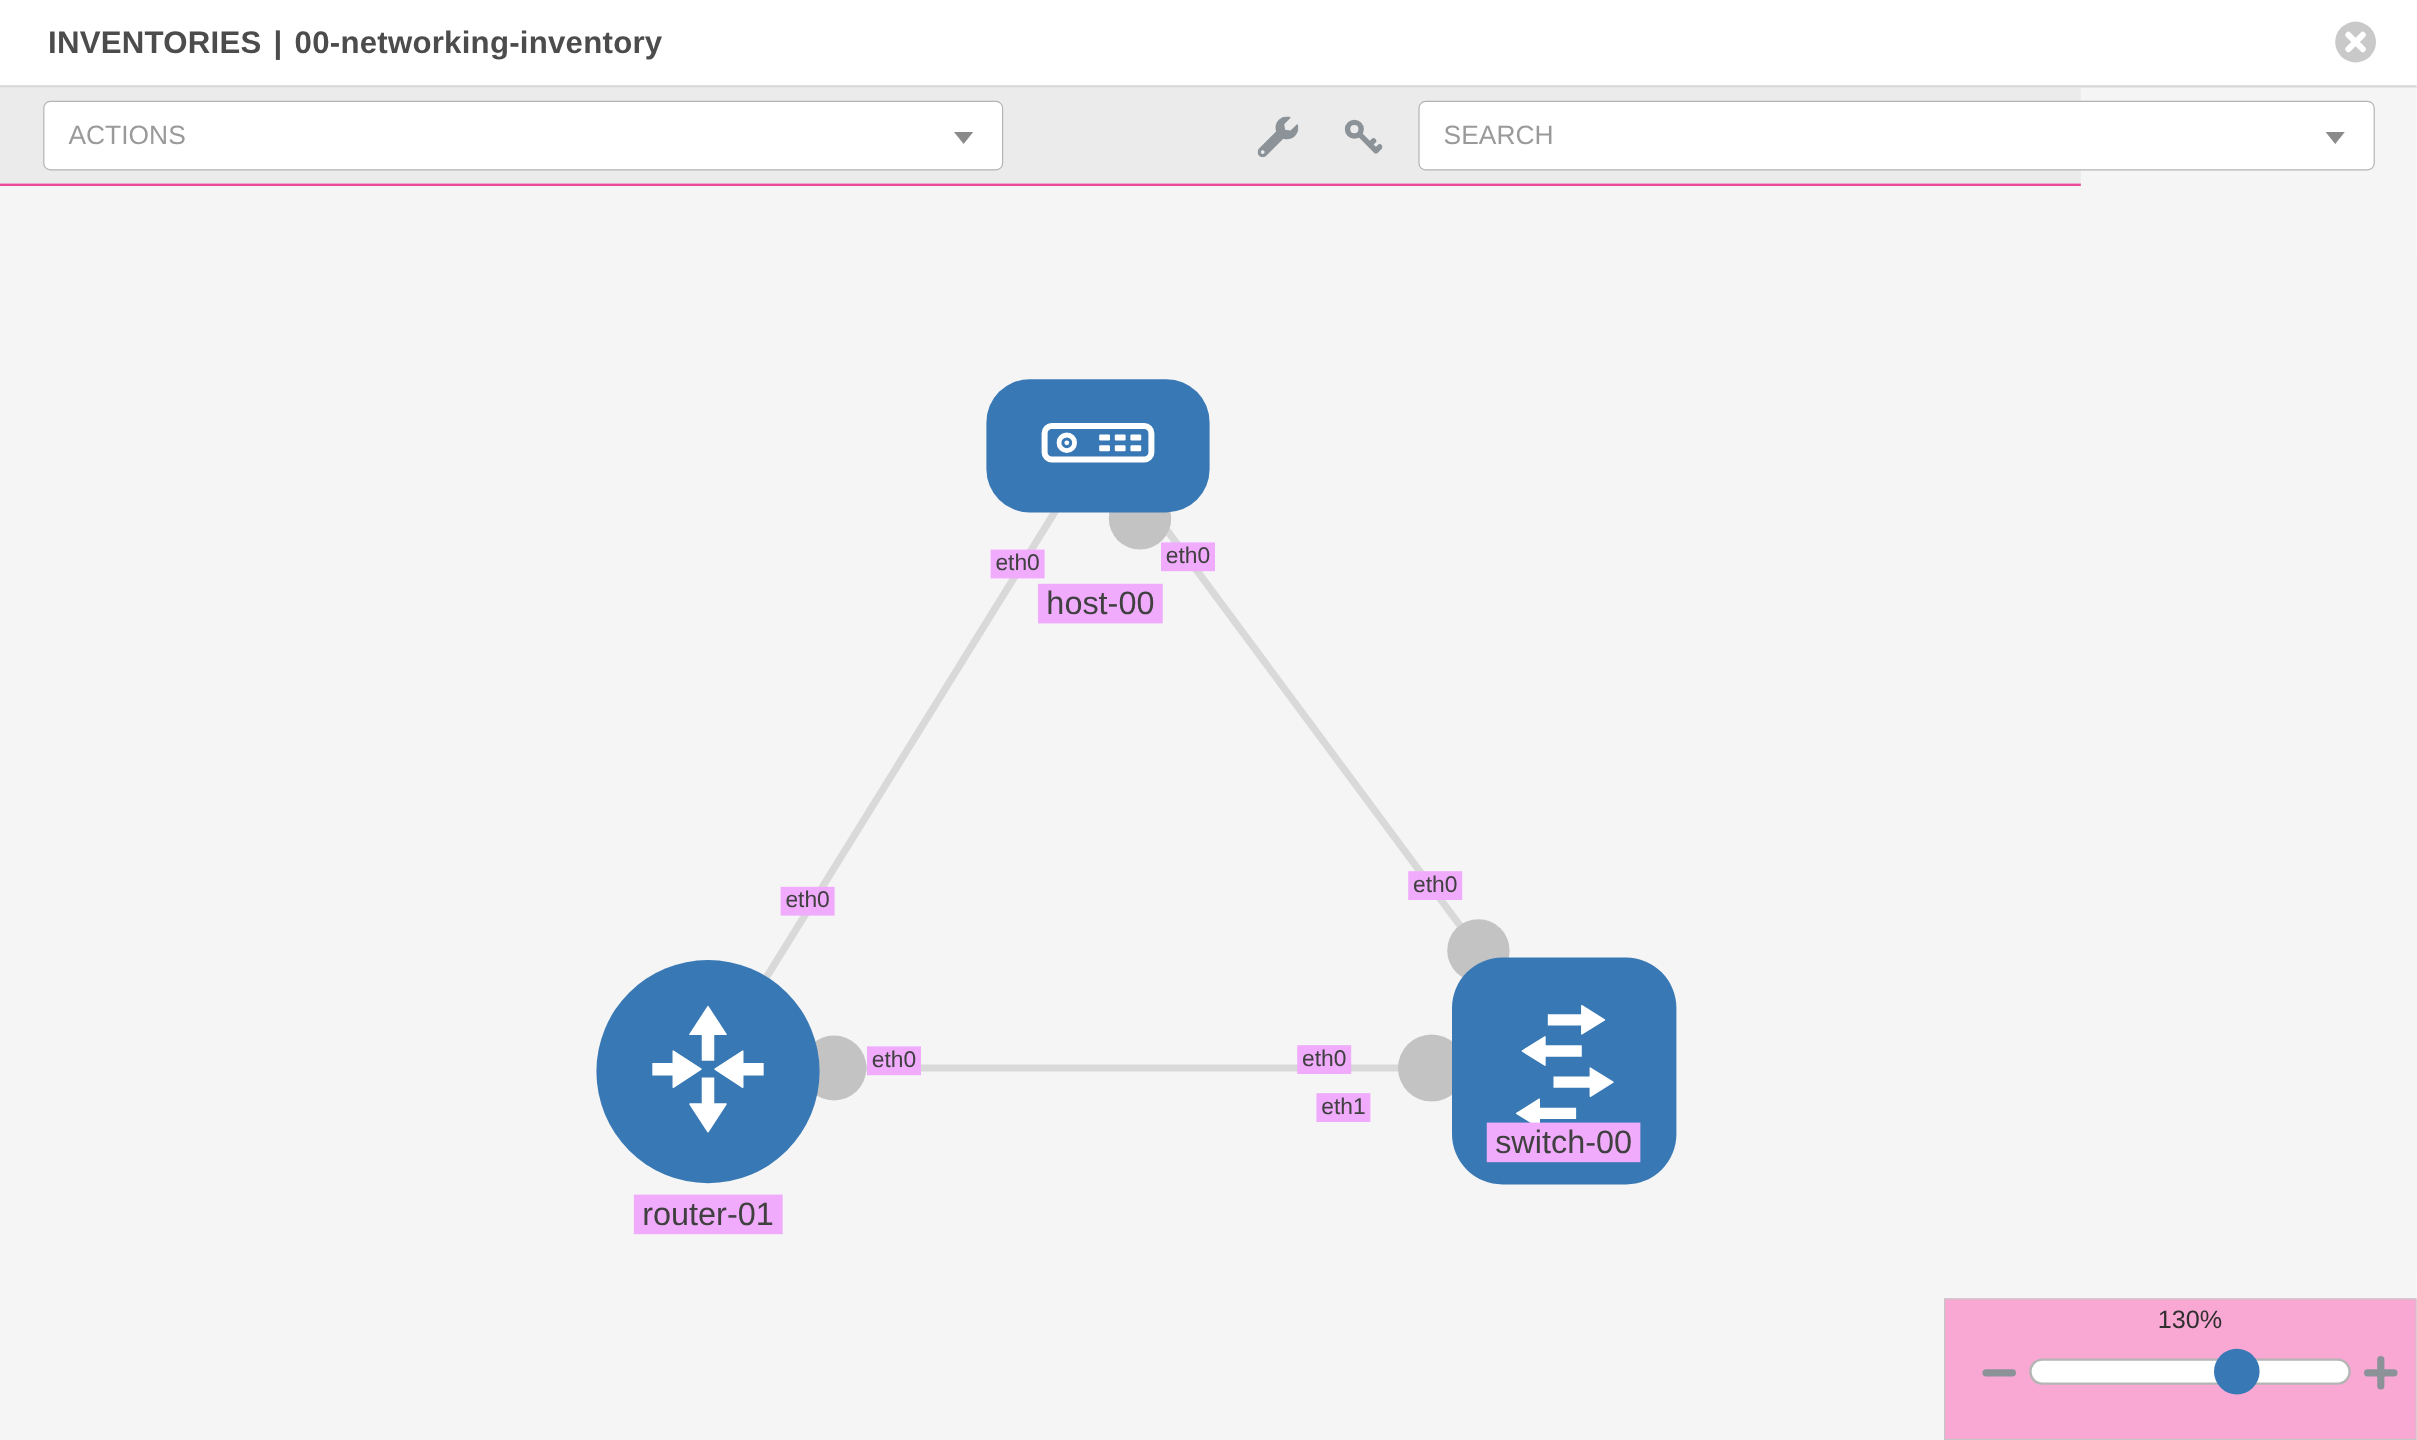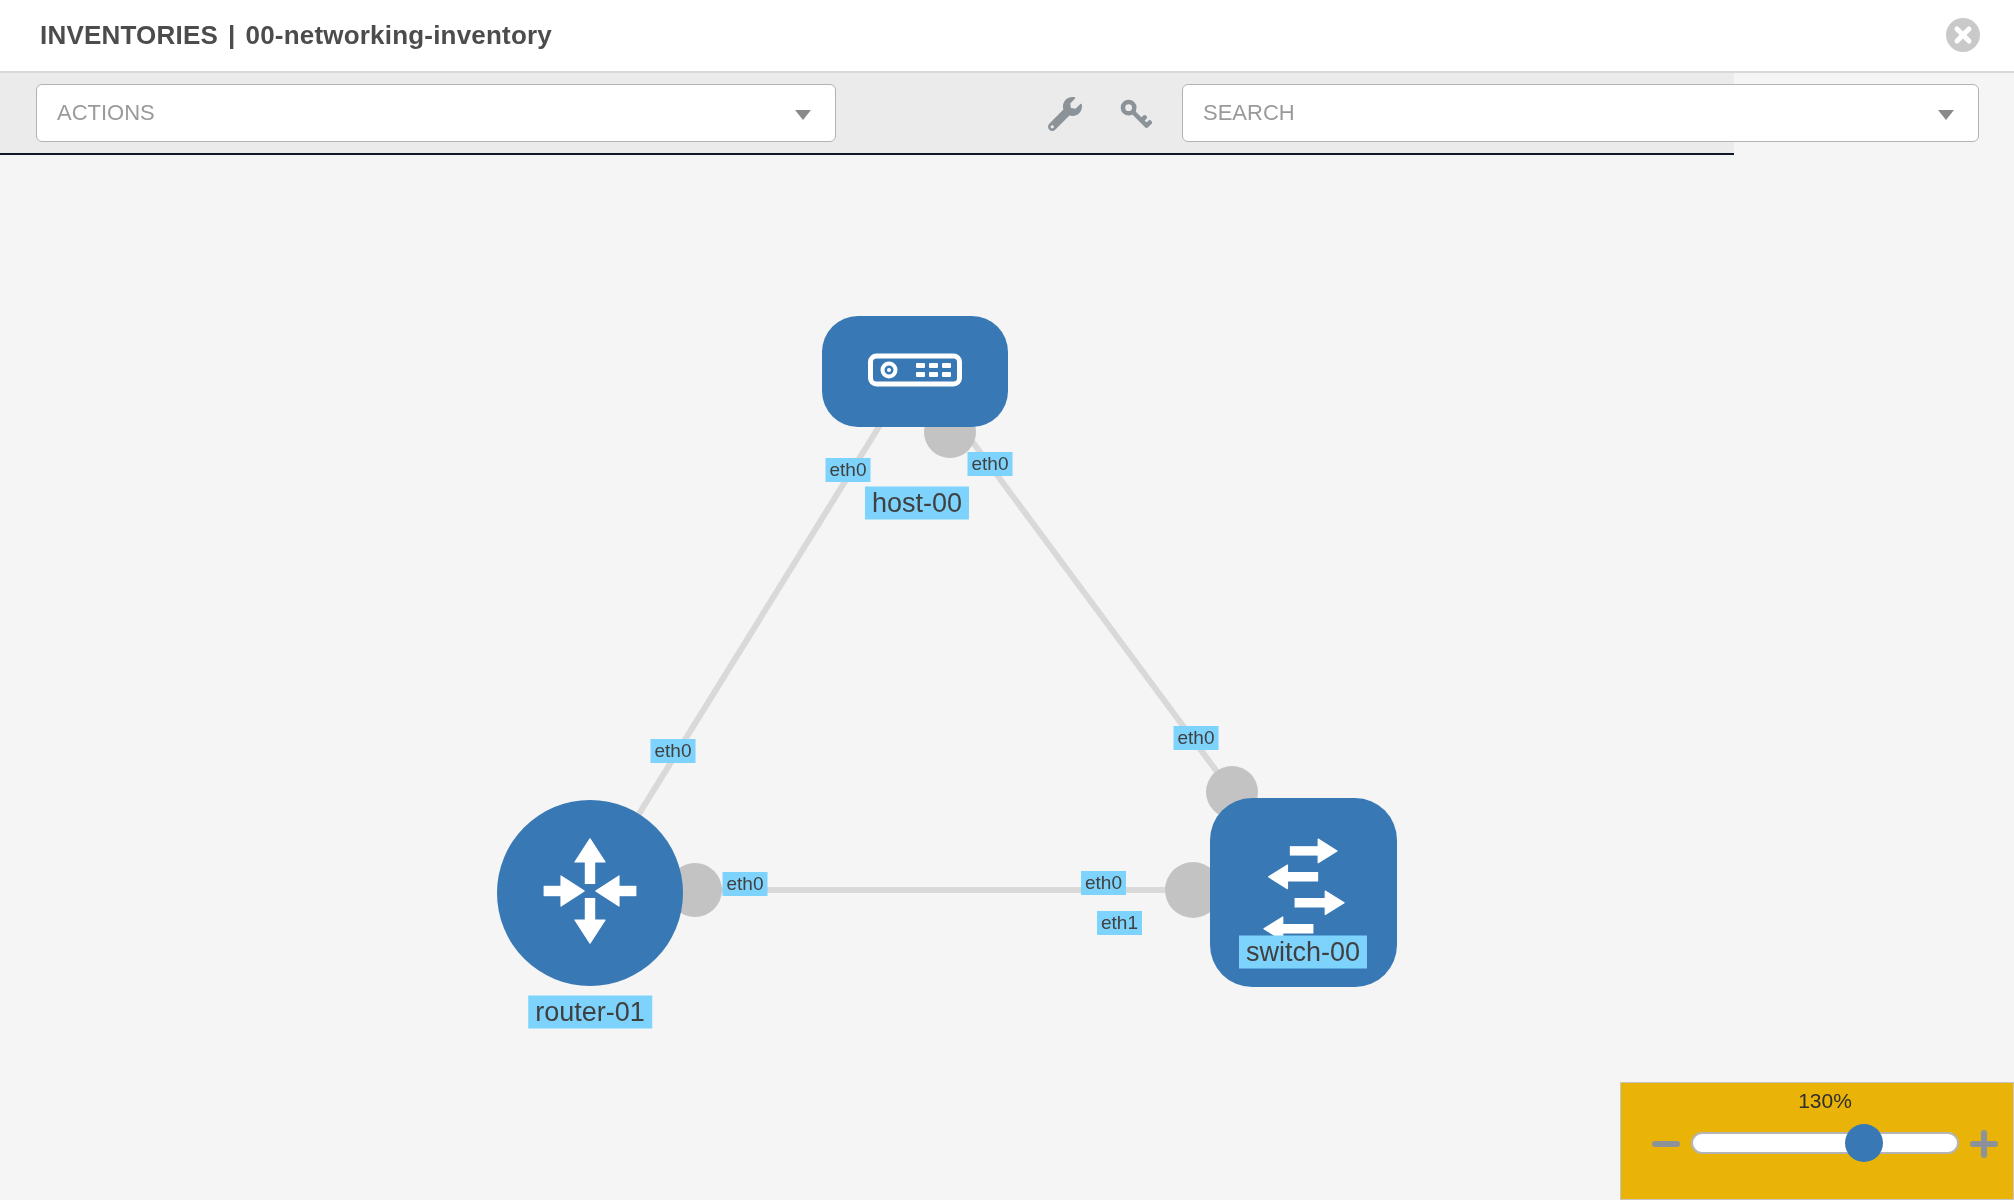--- a/index.html
+++ b/index.html
@@ -17,21 +17,21 @@
     font-size:26px;font-weight:bold;color:#4c4c4c;letter-spacing:.2px;
   }
   .title .sep{padding:0 10px;color:#4c4c4c;}
   .close-btn{
     position:absolute;left:1946px;top:18px;width:34px;height:34px;border-radius:50%;
     background:#c9c9c9;display:flex;align-items:center;justify-content:center;cursor:pointer;
   }
   
   .toolbar{
     position:absolute;left:0;top:73px;width:1734px;height:80px;background:#ebebeb;
-    border-bottom:2px solid #0f172a;z-index:6;
+    border-bottom:2px solid #ec4899;z-index:6;
   }
   .select-box{
     position:absolute;top:11px;height:58px;background:#fff;border:1px solid #b3b3b3;
     border-radius:6px;box-sizing:border-box;cursor:pointer;
   }
   .select-box .sel-text{
     position:absolute;left:20px;top:0;line-height:56px;font-size:22px;color:#9a9a9a;
   }
   .caret{
     position:absolute;right:24px;top:25px;width:0;height:0;
@@ -42,28 +42,28 @@
   
   .links-svg{position:absolute;left:0;top:0;z-index:1;pointer-events:none;}
   .node{
     position:absolute;background:#3878b5;display:flex;align-items:center;justify-content:center;
     z-index:2;cursor:pointer;
   }
   .node-host{left:822px;top:316px;width:186px;height:111px;border-radius:36px;}
   .node-router{left:497px;top:800px;width:186px;height:186px;border-radius:50%;}
   .node-switch{left:1210px;top:798px;width:187px;height:189px;border-radius:42px;}
   .chip{
-    position:absolute;z-index:3;background:#7dd3fc;color:#404040;white-space:nowrap;
+    position:absolute;z-index:3;background:#f0abfc;color:#404040;white-space:nowrap;
   }
   .chip-node{font-size:27px;padding:1px 7px;transform:translate(-50%,-50%);}
   .chip-if{font-size:19px;padding:1px 4px;transform:translate(-50%,-50%);}
   .chip-if-abs{font-size:19px;padding:1px 4px;}
   
   .zoom-panel{
-    position:absolute;left:1620px;top:1082px;width:394px;height:118px;background:#eab308;
+    position:absolute;left:1620px;top:1082px;width:394px;height:118px;background:#f9a8d4;
     border:1px solid #c6c6c6;box-sizing:border-box;z-index:5;
   }
   .zoom-value{
     position:absolute;left:70px;top:6px;width:268px;text-align:center;
     font-size:21px;color:#2f2f2f;
   }
   .zoom-track{
     position:absolute;left:70px;top:49px;width:268px;height:22px;border-radius:12px;
     background:#fff;border:2px solid #b5b5b5;box-sizing:border-box;cursor:pointer;
   }

